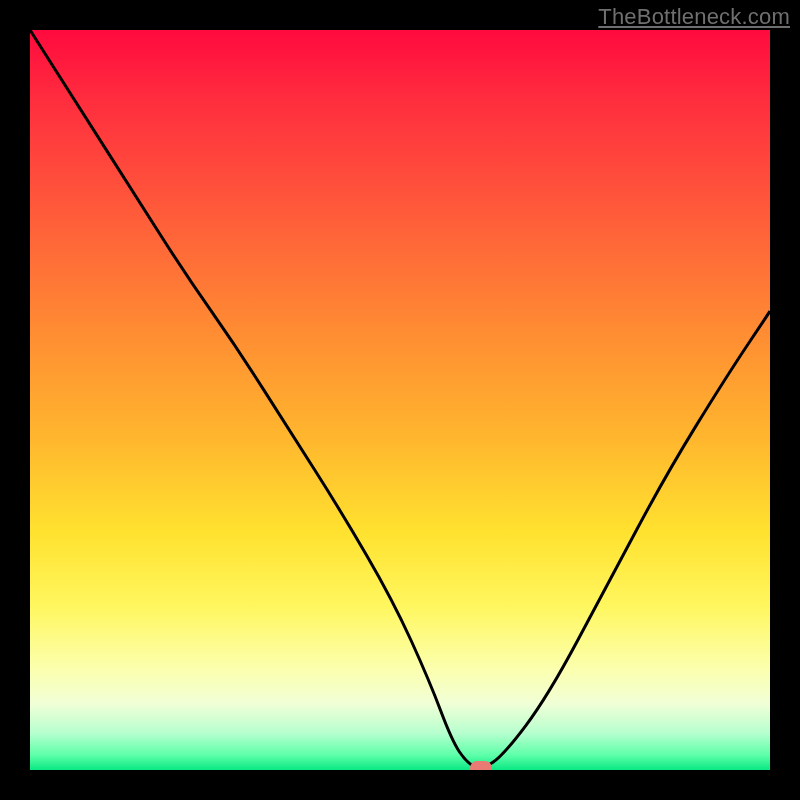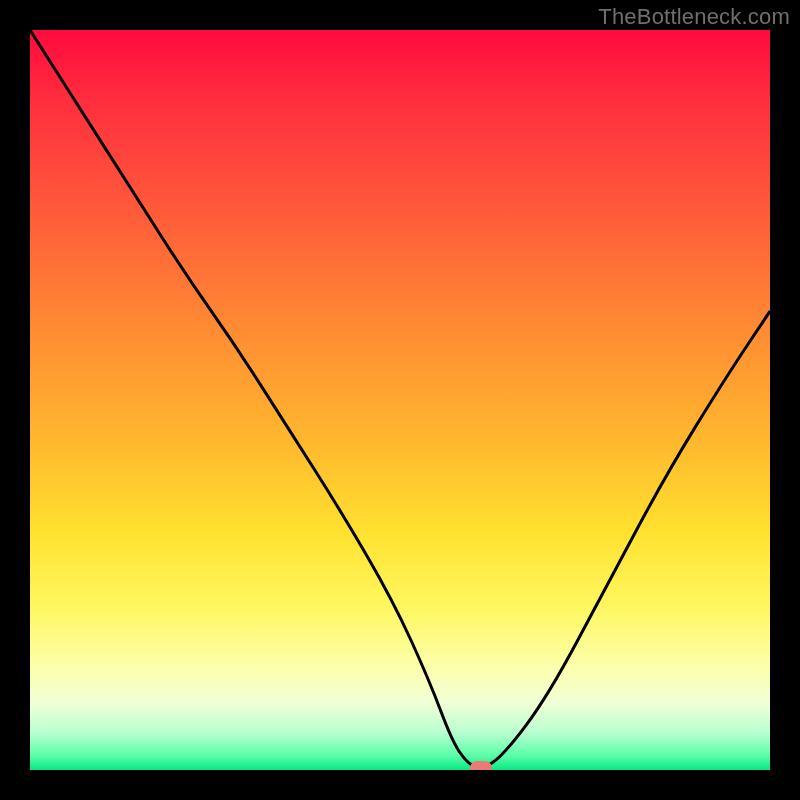--- a/index.html
+++ b/index.html
@@ -18,20 +18,21 @@
   }
   .watermark {
     position: absolute;
     top: 4px;
     right: 10px;
     font-size: 22px;
     font-weight: 400;
     color: #6f6f6f;
     letter-spacing: 0.2px;
     z-index: 4;
+    text-decoration: underline;
   }
   .plot-area {
     position: absolute;
     left: 30px;
     top: 30px;
     width: 740px;
     height: 740px;
     overflow: hidden;
   }
   .plot-gradient {

